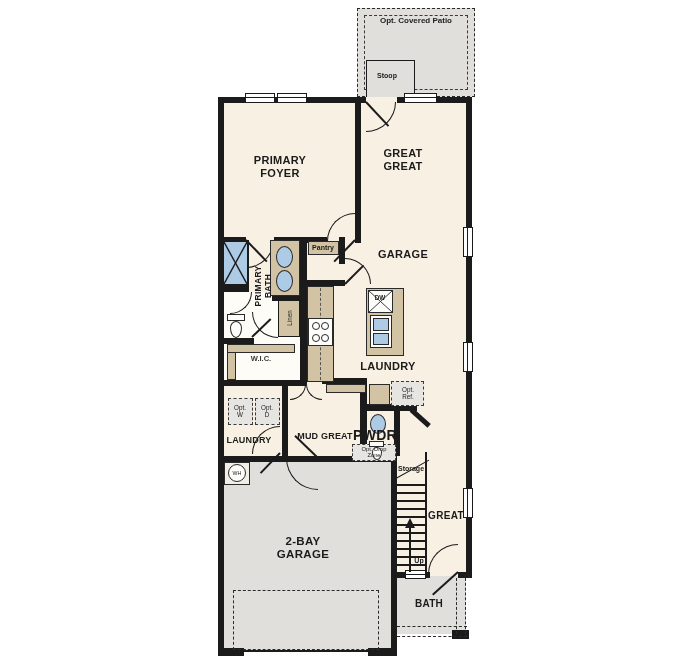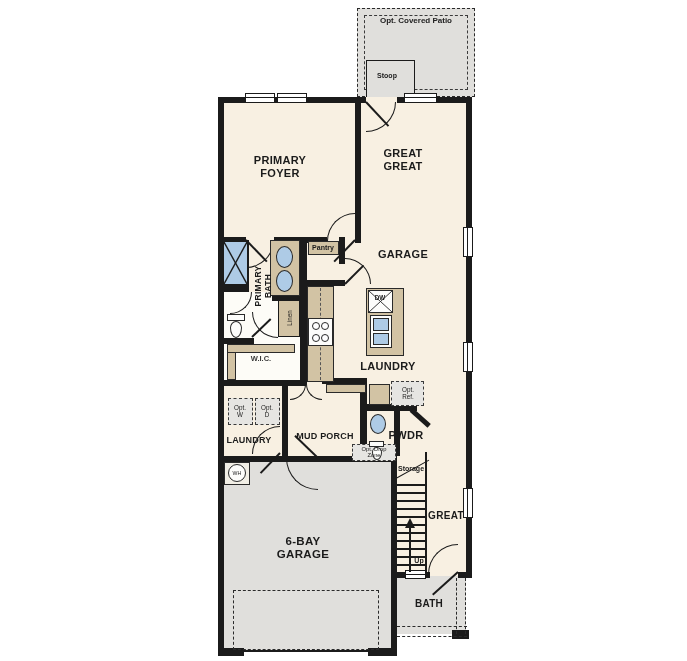--- a/index.html
+++ b/index.html
@@ -212,35 +212,35 @@
   <div class="lbl md" style="left:249px;top:440px;">LAUNDRY</div>
   <div class="lbl xs" style="left:240px;top:411px;">
     <span class="ln">Opt.</span>
     <span class="ln">W</span>
   </div>
   <div class="lbl xs" style="left:267px;top:411px;">
     <span class="ln">Opt.</span>
     <span class="ln">D</span>
   </div>
 
-  <div class="lbl md" style="left:325px;top:436px;">MUD PORCH</div>
+  <div class="lbl md" style="left:325px;top:436px;">MUD GREAT</div>
   <div class="lbl xs" style="left:374px;top:452px;font-size:5.8px;line-height:6.4px;">
     <span class="ln">Opt. Drop</span>
     <span class="ln">Zone</span>
   </div>
 
   <div class="lbl xs" style="left:408px;top:393px;">
     <span class="ln">Opt.</span>
     <span class="ln">Ref.</span>
   </div>
-  <div class="lbl" style="left:406px;top:435px;font-size:11px;text-align:right;">PWDR</div>
+  <div class="lbl" style="left:375px;top:435px;font-size:14px;text-align:right;">PWDR</div>
   <div class="lbl sm" style="left:411px;top:469px;">Storage</div>
   <div class="lbl sm" style="left:419px;top:561px;">Up</div>
   <div class="lbl" style="left:446px;top:515px;font-size:10px;">GREAT</div>
 
   <div class="lbl" style="left:303px;top:548px;font-size:11.5px;">
-    <span class="ln">6-BAY</span>
+    <span class="ln">2-BAY</span>
     <span class="ln">GARAGE</span>
   </div>
   <div class="lbl" style="left:237px;top:473px;font-size:5.2px;font-weight:normal;">WH</div>
 
   <div class="lbl" style="left:429px;top:603px;font-size:10px;">BATH</div>
 </div>
 
 </body></html>

